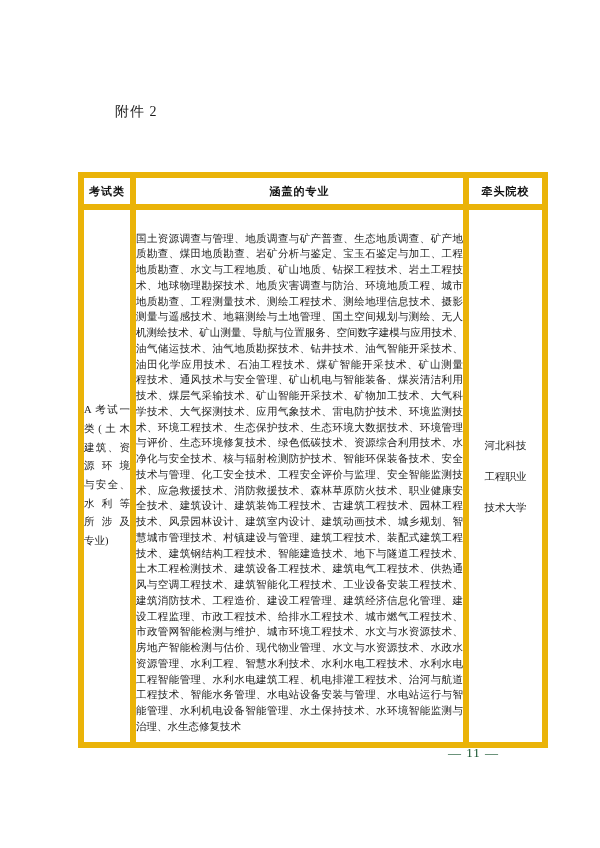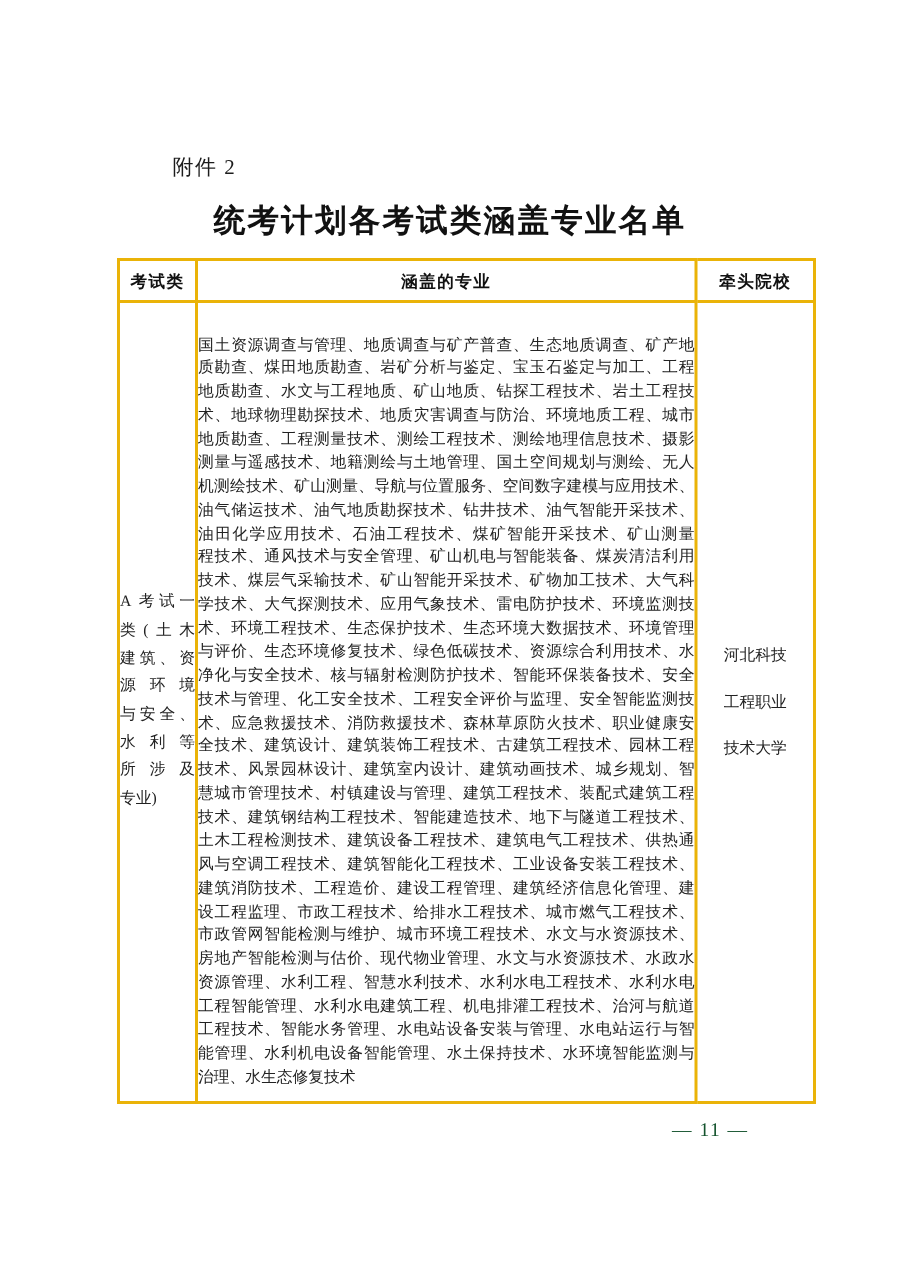--- a/index.html
+++ b/index.html
@@ -36,21 +36,21 @@
     position: absolute;
     left: 78px; top: 172px;
     width: 464px;
     border-collapse: collapse;
     table-layout: fixed;
   }
   table.majors-table col.c1 { width: 52px; }
   table.majors-table col.c2 { width: 333px; }
   table.majors-table col.c3 { width: 79px; }
   table.majors-table th, table.majors-table td {
-    border: 2px solid #eab308;
+    border: 6px solid #eab308;
     padding: 0;
   }
   table.majors-table th {
     height: 26px;
     font-size: 11px;
     font-weight: bold;
     text-align: center;
     vertical-align: middle;
     letter-spacing: 1px;
     color: #111;
@@ -95,21 +95,20 @@
     color: #14532d;
   }
 </style>
 </head>
 <body>
 
 <div class="page">
 
   <div class="attachment-label">附件 2</div>
 
-  <h1 class="doc-title">统考计划各考试类涵盖专业名单</h1>
 
   <table class="majors-table">
     <colgroup>
       <col class="c1">
         <col class="c2">
         <col class="c3">
     </colgroup>
     <thead>
       <tr>
         <th>考试类</th>

